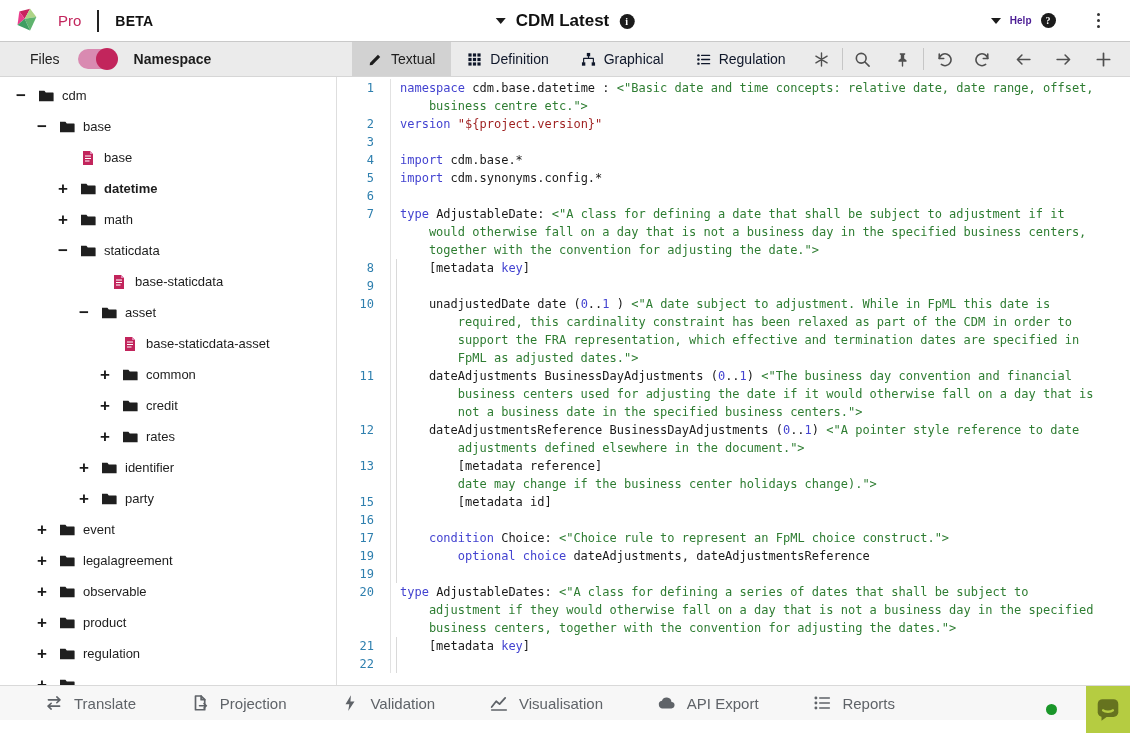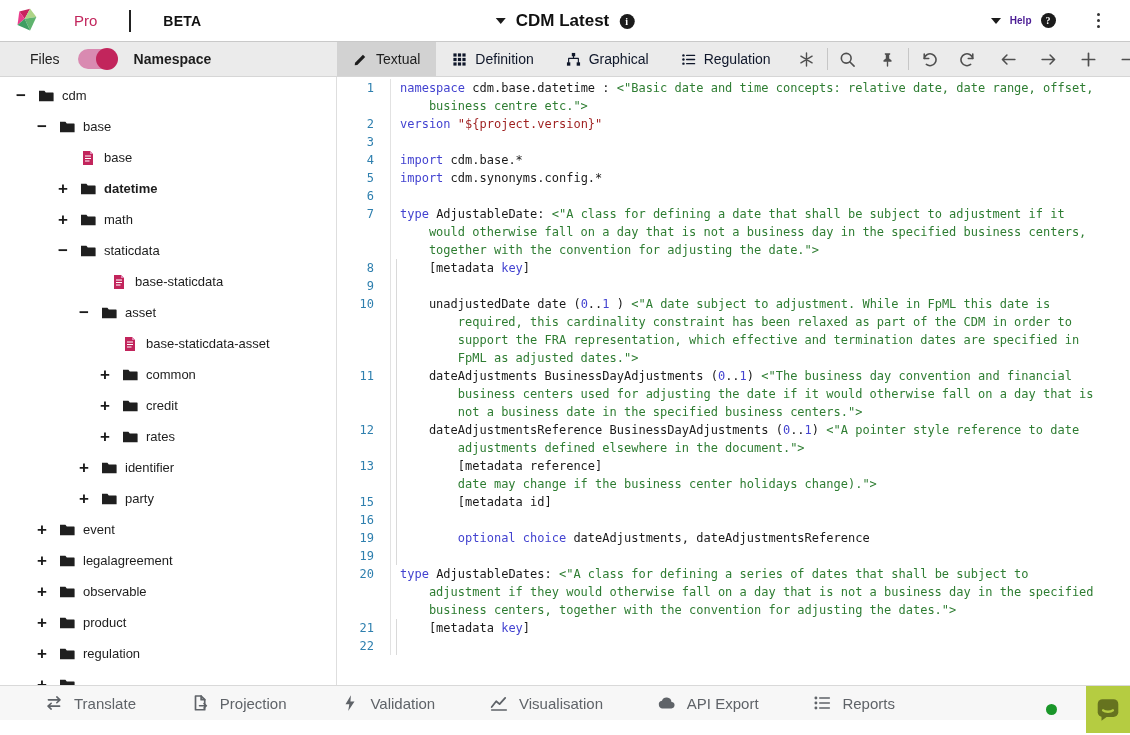--- a/index.html
+++ b/index.html
@@ -2,21 +2,21 @@
 <html style="--accent: #c2255c; --kw: #4343d0; --doc: #2e7d32; --str: #9e1f1f; --lineno: #2e7fae; --dot: #1a9629; --icbg: #b5cc41; --icfg: #66731f;"><head>
 <meta charset="utf-8">
 <style>
   * { margin:0; padding:0; box-sizing:border-box; }
   html,body { width:1130px; height:735px; overflow:hidden; background:#fff;
     font-family:"Liberation Sans", sans-serif; }
 
   
   .topbar { height:42px; background:#fff; border-bottom:1px solid #c9c9c9;
     display:flex; align-items:center; position:relative; }
-  .topbar-left { display:flex; align-items:center; padding-left:13px; gap:28px; }
+  .topbar-left { display:flex; align-items:center; padding-left:13px; gap:12px; }
   .logo { width:27px; height:27px; display:block; }
   .pro-label { color:var(--accent); font-size:15px; font-weight:500; margin-left:6px; }
   .tb-divider { width:2px; height:22px; background:#222; margin:0 4px; }
   .beta-label { font-size:14px; font-weight:700; color:#111; letter-spacing:.2px; }
   .topbar-center { position:absolute; left:50%; top:0; transform:translateX(-50%);
     height:42px; display:flex; align-items:center; gap:10px; }
   .model-title { font-size:17px; font-weight:700; color:#111; }
   .caret { width:0; height:0; border-left:5px solid transparent; border-right:5px solid transparent;
     border-top:6px solid #1b1b1b; display:inline-block; }
   .circle-glyph { width:15px; height:15px; border-radius:50%; background:#1b1b1b; color:#fff;
@@ -28,21 +28,21 @@
   .kebab i { width:3.5px; height:3.5px; border-radius:50%; background:#333; }
 
   
   .subbar { height:35px; background:#ebebeb; border-bottom:1px solid #d6d6d6; display:flex; align-items:stretch; }
   .subbar-left { width:337px; display:flex; align-items:center; padding-left:30px; gap:18px; flex:none; }
   .files-label { font-size:14px; color:#1d1d1d; }
   .ns-label { font-size:14px; color:#1d1d1d; font-weight:700; }
   .toggle { width:38px; height:20px; border-radius:10px; background:#d98ab1; position:relative; cursor:pointer; }
   .toggle .knob { position:absolute; right:-2px; top:-1px; width:22px; height:22px; border-radius:50%;
     background:var(--accent); }
-  .tabs { display:flex; align-items:stretch; }
+  .tabs { display:flex; align-items:stretch;margin-left:15px; }
   .tab { display:flex; align-items:center; gap:8px; padding:0 16px; font-size:14px; color:#0f172a;
     cursor:pointer; }
   .tab svg { width:15px; height:15px; }
   .tab.active { background:#d2d2d2; color:#1d1d1d; }
   .icon-strip { margin-left:auto; display:flex; align-items:center; }
   .icon-btn { width:40px; height:38px; display:flex; align-items:center; justify-content:center;
     color:#4f4f4f; cursor:pointer; }
   .icon-btn svg { width:17px; height:17px; }
   .strip-sep { width:1px; height:22px; background:#c6c6c6; }
 
@@ -458,20 +458,21 @@
       <div class="code-row"><div class="gutter"></div><div class="codecell"><span class="guide"></span><span class="tok-d">        FpML as adjusted dates."&gt;</span></div></div>
       <div class="code-row"><div class="gutter">11</div><div class="codecell"><span class="guide"></span><span class="tok-p">    dateAdjustments BusinessDayAdjustments (</span><span class="tok-k">0</span><span class="tok-p">..</span><span class="tok-k">1</span><span class="tok-p">) </span><span class="tok-d">&lt;"The business day convention and financial</span></div></div>
       <div class="code-row"><div class="gutter"></div><div class="codecell"><span class="guide"></span><span class="tok-d">        business centers used for adjusting the date if it would otherwise fall on a day that is</span></div></div>
       <div class="code-row"><div class="gutter"></div><div class="codecell"><span class="guide"></span><span class="tok-d">        not a business date in the specified business centers."&gt;</span></div></div>
       <div class="code-row"><div class="gutter">12</div><div class="codecell"><span class="guide"></span><span class="tok-p">    dateAdjustmentsReference BusinessDayAdjustments (</span><span class="tok-k">0</span><span class="tok-p">..</span><span class="tok-k">1</span><span class="tok-p">) </span><span class="tok-d">&lt;"A pointer style reference to date</span></div></div>
       <div class="code-row"><div class="gutter"></div><div class="codecell"><span class="guide"></span><span class="tok-d">        adjustments defined elsewhere in the document."&gt;</span></div></div>
       <div class="code-row"><div class="gutter">13</div><div class="codecell"><span class="guide"></span><span class="tok-p">        [metadata reference]</span></div></div>
       <div class="code-row"><div class="gutter"></div><div class="codecell"><span class="guide"></span><span class="tok-d">        date may change if the business center holidays change)."&gt;</span></div></div>
       <div class="code-row"><div class="gutter">15</div><div class="codecell"><span class="guide"></span><span class="tok-p">        [metadata id]</span></div></div>
       <div class="code-row"><div class="gutter">16</div><div class="codecell"><span class="guide"></span></div></div>
+      <div class="code-row"><div class="gutter">17</div><div class="codecell"><span class="guide"></span><span class="tok-p">    </span><span class="tok-k">condition</span><span class="tok-p"> Choice: </span><span class="tok-d">&lt;"Choice rule to represent an FpML choice construct."&gt;</span></div></div>
       <div class="code-row"><div class="gutter">19</div><div class="codecell"><span class="guide"></span><span class="tok-p">        </span><span class="tok-k">optional choice</span><span class="tok-p"> dateAdjustments, dateAdjustmentsReference</span></div></div>
       <div class="code-row"><div class="gutter">19</div><div class="codecell"><span class="guide"></span></div></div>
       <div class="code-row"><div class="gutter">20</div><div class="codecell"><span class="tok-k">type</span><span class="tok-p"> AdjustableDates: </span><span class="tok-d">&lt;"A class for defining a series of dates that shall be subject to</span></div></div>
       <div class="code-row"><div class="gutter"></div><div class="codecell"><span class="tok-d">    adjustment if they would otherwise fall on a day that is not a business day in the specified</span></div></div>
       <div class="code-row"><div class="gutter"></div><div class="codecell"><span class="tok-d">    business centers, together with the convention for adjusting the dates."&gt;</span></div></div>
       <div class="code-row"><div class="gutter">21</div><div class="codecell"><span class="guide"></span><span class="tok-p">    [metadata </span><span class="tok-k">key</span><span class="tok-p">]</span></div></div>
       <div class="code-row"><div class="gutter">22</div><div class="codecell"><span class="guide"></span></div></div>
     </section>
 </div>
 

